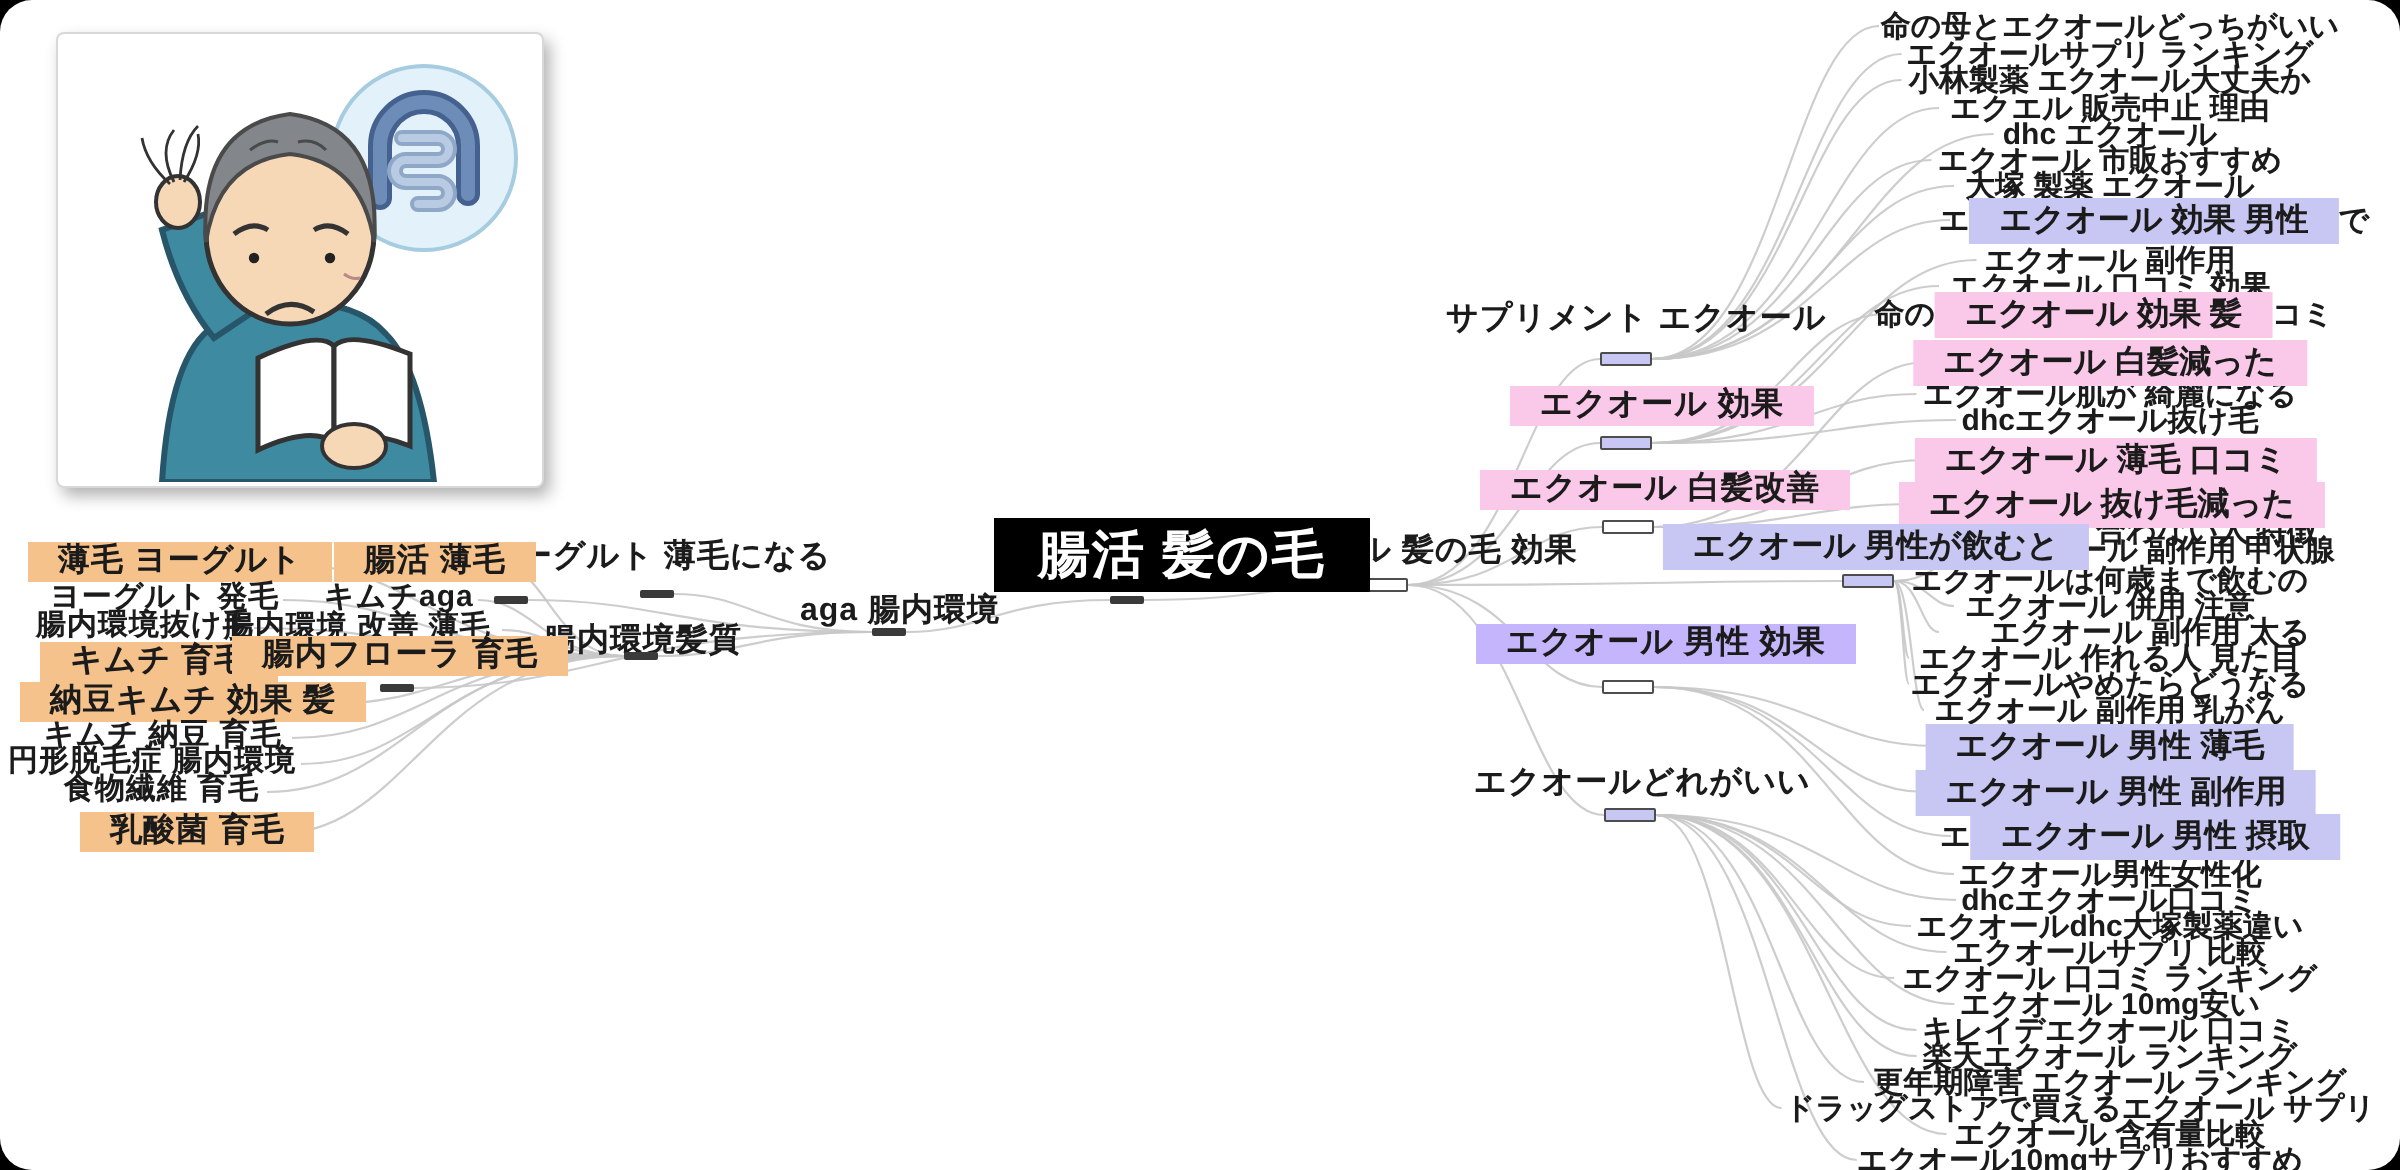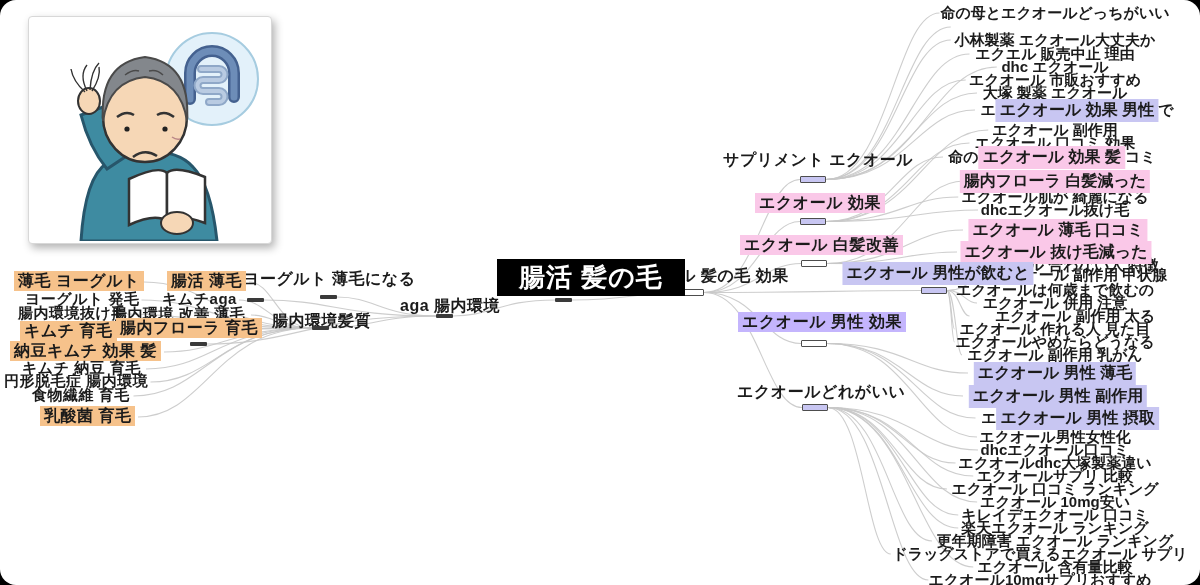--- a/index.html
+++ b/index.html
@@ -2,21 +2,21 @@
 <html><head>
 <meta charset="utf-8">
 <style>
   html,body{margin:0;padding:0;background:#000;}
   #screen{position:relative;width:1200px;height:585px;background:#fff;border-radius:16px;overflow:hidden;
           font-family:"Liberation Sans","DejaVu Sans",sans-serif;}
   #edges{position:absolute;left:0;top:0;z-index:1;}
   #labels{position:absolute;left:0;top:0;width:1200px;height:585px;z-index:2;}
   .lbl{position:absolute;white-space:nowrap;font-weight:bold;color:#1b1b1b;line-height:1.12;letter-spacing:.5px;}
   .frag{font-weight:bold;color:#1b1b1b;}
-  .hl{padding:1px 4px;}
+  .hl{padding:1px 15px;}
   .row{position:absolute;display:flex;align-items:baseline;white-space:nowrap;}
   .bar{position:absolute;box-sizing:border-box;z-index:3;}
   .bar.outlined{width:26px;height:7px;border:1.5px solid #4d4d4d;border-radius:1px;}
   .bar.dark{width:17px;height:4px;background:#3a3a3a;border-radius:1px;}
   #center-node{position:absolute;z-index:6;background:#000;color:#fff;font-weight:bold;
                font-size:26px;padding:1px 22px;letter-spacing:1px;white-space:nowrap;}
   #illustration{position:absolute;left:28px;top:16px;width:242px;height:226px;background:#fff;
                 border:1px solid #d8d8d8;border-radius:4px;box-shadow:3px 4px 8px rgba(0,0,0,.3);z-index:5;}
 </style>
 </head>
@@ -121,20 +121,23 @@
       <div class="lbl" style="font-size: 15px; left: 22px; top: 360px;">キムチ 納豆 育毛</div>
       <div class="lbl" style="font-size: 15px; left: 4px; top: 373px;">円形脱毛症 腸内環境</div>
       <div class="lbl" style="font-size: 15px; left: 32px; top: 387px;">食物繊維 育毛</div>
       <div class="lbl hl" style="font-size: 16px; left: 40px; top: 406px; background: rgb(246, 194, 139);">乳酸菌 育毛</div>
       <div class="lbl hl" style="font-size: 16px; left: 167px; top: 271px; background: rgb(246, 194, 139);">腸活 薄毛</div>
       <div class="bar dark" style="left: 247px; top: 298px;"></div>
       <div class="lbl" style="font-size: 15px; left: 162px; top: 291px;">キムチaga</div>
       <div class="row" style="left: 1055px; top: 4px; transform: translateX(-50%); z-index: 2;">
         <span class="frag" style="font-size: 15px;">命の母とエクオールどっちがいい</span>
       </div>
+      <div class="row" style="left: 1055px; top: 18px; transform: translateX(-50%); z-index: 2;">
+        <span class="frag" style="font-size: 15px;">エクオールサプリ ランキング</span>
+      </div>
       <div class="row" style="left: 1055px; top: 31px; transform: translateX(-50%); z-index: 2;">
         <span class="frag" style="font-size: 15px;">小林製薬 エクオール大丈夫か</span>
       </div>
       <div class="row" style="left: 1055px; top: 45px; transform: translateX(-50%); z-index: 2;">
         <span class="frag" style="font-size: 15px;">エクエル 販売中止 理由</span>
       </div>
       <div class="row" style="left: 1055px; top: 58px; transform: translateX(-50%); z-index: 2;">
         <span class="frag" style="font-size: 15px;">dhc エクオール</span>
       </div>
       <div class="row" style="left: 1055px; top: 71px; transform: translateX(-50%); z-index: 2;">
@@ -153,21 +156,21 @@
       </div>
       <div class="row" style="left: 1055px; top: 134px; transform: translateX(-50%); z-index: 2;">
         <span class="frag" style="font-size: 15px;">エクオール 口コミ 効果</span>
       </div>
       <div class="row" style="left: 1052px; top: 146px; transform: translateX(-50%); z-index: 4;">
         <span class="frag" style="font-size: 15px;">命の</span>
         <span class="frag hl" style="font-size: 16px; background: rgb(250, 200, 232);">エクオール 効果 髪</span>
         <span class="frag" style="font-size: 15px;">コミ</span>
       </div>
       <div class="row" style="left: 1055px; top: 170px; transform: translateX(-50%); z-index: 4;">
-        <span class="frag hl" style="font-size: 16px; background: rgb(250, 200, 232);">腸内フローラ 白髪減った</span>
+        <span class="frag hl" style="font-size: 16px; background: rgb(250, 200, 232);">エクオール 白髪減った</span>
       </div>
       <div class="row" style="left: 1055px; top: 188px; transform: translateX(-50%); z-index: 1;">
         <span class="frag" style="font-size: 15px;">エクオール肌が 綺麗になる</span>
       </div>
       <div class="row" style="left: 1055px; top: 201px; transform: translateX(-50%); z-index: 2;">
         <span class="frag" style="font-size: 15px;">dhcエクオール抜け毛</span>
       </div>
       <div class="row" style="left: 1058px; top: 219px; transform: translateX(-50%); z-index: 4;">
         <span class="frag hl" style="font-size: 16px; background: rgb(250, 200, 232);">エクオール 薄毛 口コミ</span>
       </div>

